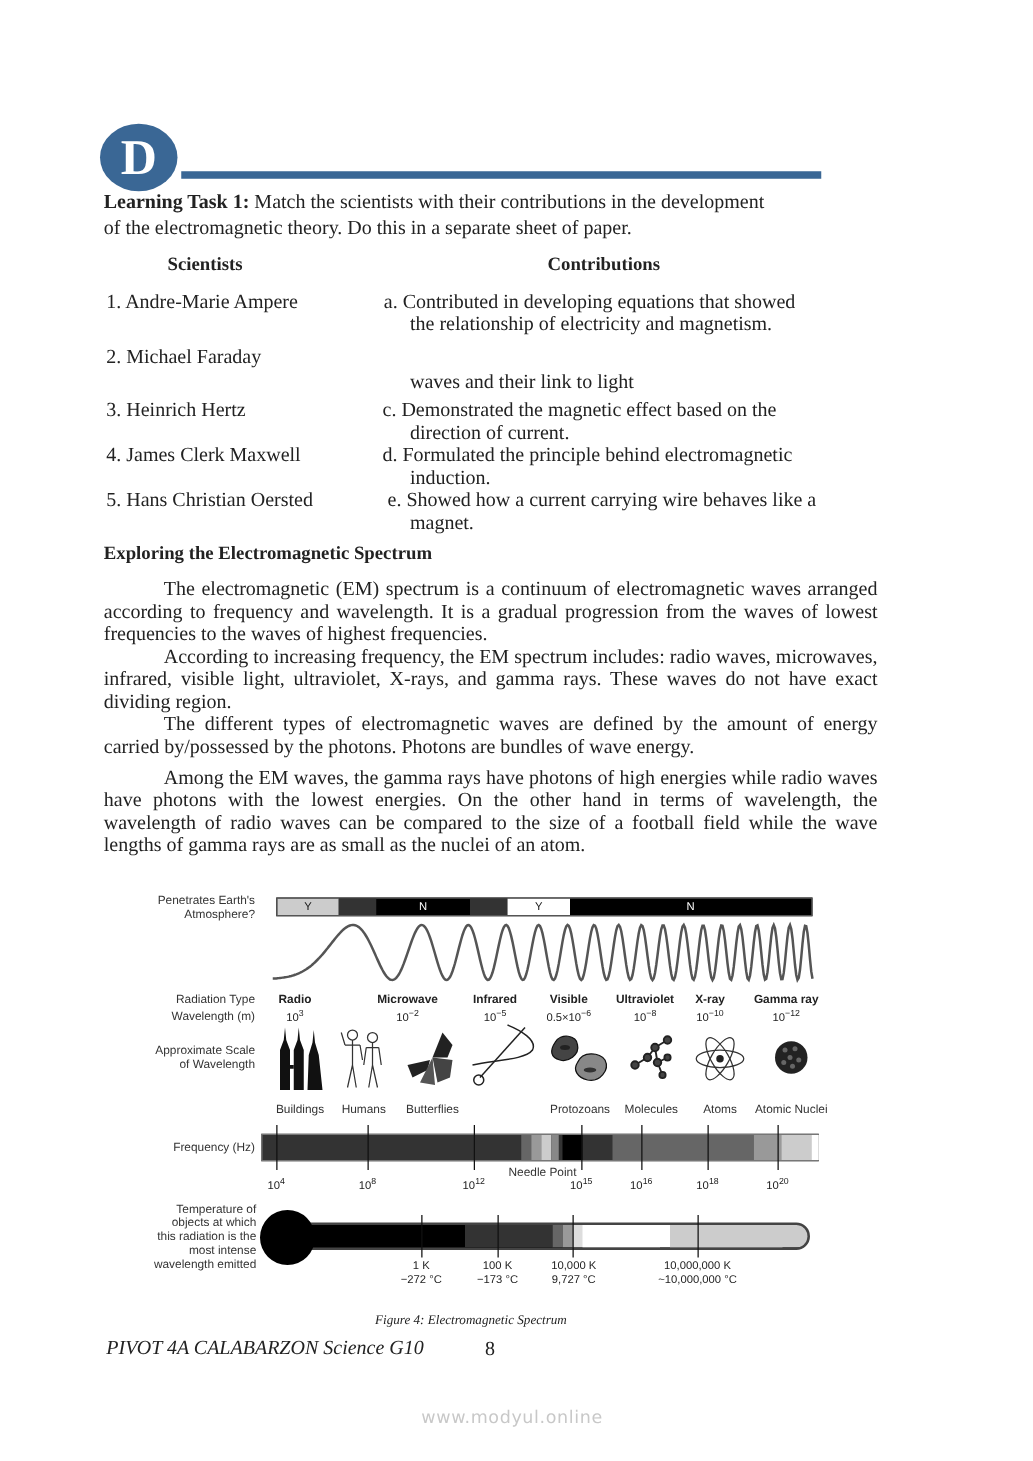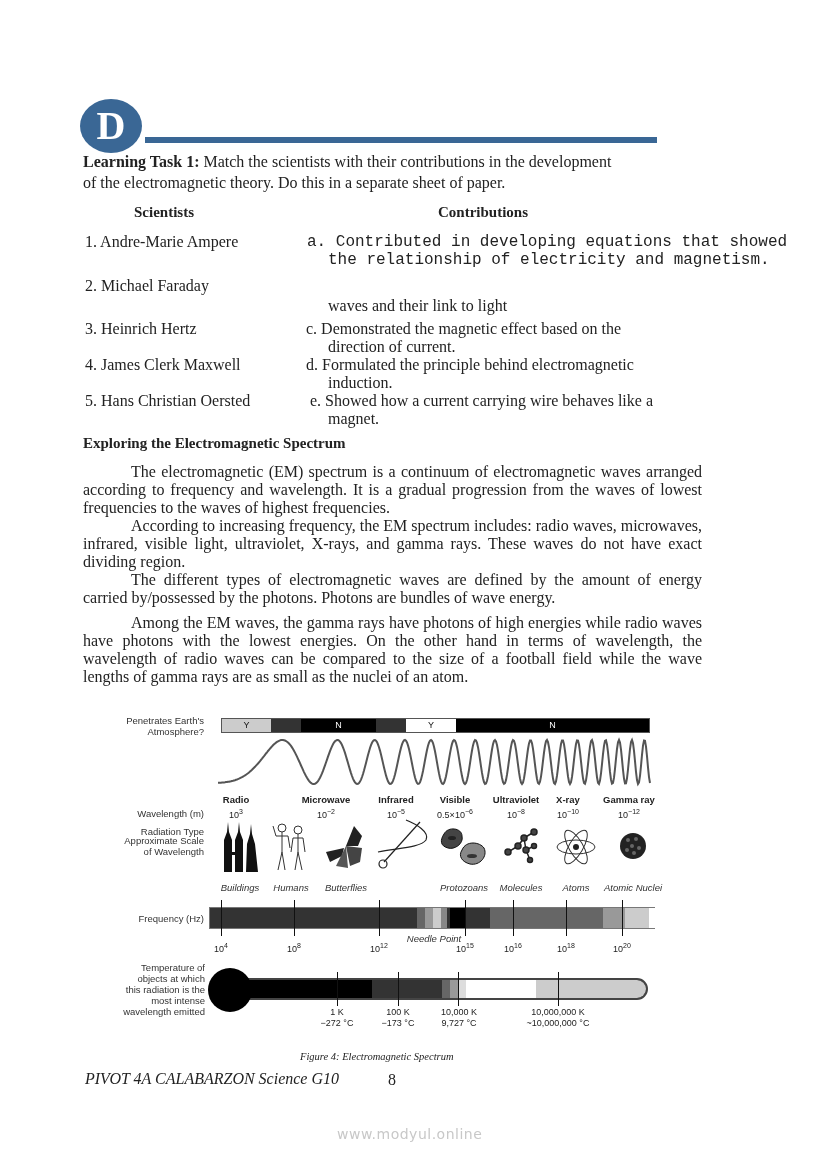--- a/index.html
+++ b/index.html
@@ -11,21 +11,21 @@
            font-weight:bold; font-size:40px; line-height:54px; text-align:center; }
   .rule { left:145px; top:137px; width:512px; height:6px; background:#3a6795; }
   .serif { font-family:"Liberation Serif", "DejaVu Serif", serif; font-size:16px; line-height:18px; }
   .bold { font-weight:bold; }
   .justify { text-align:justify; text-align-last:left; }
   .sans { font-family:"Liberation Sans", "DejaVu Sans", sans-serif; }
   .lbl { font-size:9.5px; color:#333; line-height:11px; }
   .hd { font-size:9.5px; font-weight:bold; color:#222; text-align:center; }
   .sup { font-size:7px; vertical-align:super; }
   .wl { font-size:9px; color:#222; text-align:center; }
-  .scale-lbl { font-size:9.5px; color:#333; text-align:center; white-space:nowrap;font-style:italic; }
+  .scale-lbl { font-size:9.5px; color:#333; text-align:center; white-space:nowrap; }
   .tick { width:1px; background:#111; }
   .seg { position:absolute; top:0; height:100%; }
   .atm-lbl { position:absolute; font-size:9px; color:#111; top:0; line-height:13px; text-align:center; }
   .caption { font-style:italic; font-size:10.5px; font-family:"Liberation Serif", serif; }
   .footer { font-style:italic; font-size:16px; font-family:"Liberation Serif", serif; }
   .watermark { font-family:"DejaVu Sans", sans-serif; color:#c8c8c8; font-size:14px; letter-spacing:0.5px; }
 </style>
 </head>
 <body>
 
@@ -39,21 +39,21 @@
 
 <div class="abs serif bold" style="left:134px; top:203px; font-size:15px;">Scientists</div>
 <div class="abs serif bold" style="left:438px; top:203px; font-size:15px;">Contributions</div>
 
 <div class="abs serif" style="left:85px; top:233px;">1. Andre-Marie Ampere</div>
 <div class="abs serif" style="left:85px; top:277px;">2. Michael Faraday</div>
 <div class="abs serif" style="left:85px; top:320px;">3. Heinrich Hertz</div>
 <div class="abs serif" style="left:85px; top:356px;">4. James Clerk Maxwell</div>
 <div class="abs serif" style="left:85px; top:392px;">5. Hans Christian Oersted</div>
 
-<div class="abs serif" style="left:307px; top:233px;font-family:Liberation Mono, monospace;">
+<div class="abs serif" style="left:307px; top:233px;">
   <div>a. Contributed in developing equations that showed</div>
   <div style="padding-left:21px;">the relationship of electricity and magnetism.</div>
 </div>
 <div class="abs serif" style="left:306px; top:277px;">
   <div style="padding-left:22px; margin-top:20px;">waves and their link to light</div>
 </div>
 <div class="abs serif" style="left:306px; top:320px;">
   <div>c. Demonstrated the magnetic effect based on the</div>
   <div style="padding-left:22px;">direction of current.</div>
 </div>
@@ -88,21 +88,21 @@
     <span class="atm-lbl" style="left:0; width:49px;">Y</span>
     <span class="atm-lbl" style="left:79px; width:75px; color:#fff;">N</span>
     <span class="atm-lbl" style="left:184px; width:50px;">Y</span>
     <span class="atm-lbl" style="left:234px; width:193px; color:#fff;">N</span>
   </div>
 
   <svg class="abs" style="left:218px; top:736px;" width="434" height="52" viewBox="0 0 434 52">
     <path id="chirp" fill="none" stroke="#555" stroke-width="2" d="M0 46.8 L1 46.8 L2 46.7 L3 46.7 L4 46.6 L5 46.5 L6 46.4 L7 46.3 L8 46.1 L9 46.0 L10 45.8 L11 45.7 L12 45.5 L13 45.3 L14 45.0 L15 44.8 L16 44.5 L17 44.2 L18 43.8 L19 43.5 L20 43.1 L21 42.7 L22 42.2 L23 41.7 L24 41.2 L25 40.6 L26 40.0 L27 39.4 L28 38.7 L29 38.0 L30 37.3 L31 36.5 L32 35.6 L33 34.7 L34 33.8 L35 32.8 L36 31.8 L37 30.8 L38 29.7 L39 28.6 L40 27.5 L41 26.3 L42 25.1 L43 23.8 L44 22.6 L45 21.3 L46 20.1 L47 18.8 L48 17.5 L49 16.3 L50 15.0 L51 13.8 L52 12.6 L53 11.5 L54 10.4 L55 9.3 L56 8.3 L57 7.4 L58 6.6 L59 5.9 L60 5.3 L61 4.8 L62 4.4 L63 4.1 L64 4.0 L65 4.0 L66 4.2 L67 4.5 L68 5.0 L69 5.7 L70 6.5 L71 7.5 L72 8.6 L73 9.9 L74 11.4 L75 13.0 L76 14.7 L77 16.6 L78 18.6 L79 20.6 L80 22.8 L81 25.0 L82 27.2 L83 29.5 L84 31.7 L85 33.9 L86 36.1 L87 38.1 L88 40.0 L89 41.8 L90 43.4 L91 44.8 L92 46.0 L93 46.9 L94 47.6 L95 47.9 L96 48.0 L97 47.7 L98 47.2 L99 46.3 L100 45.1 L101 43.6 L102 41.8 L103 39.7 L104 37.4 L105 34.9 L106 32.2 L107 29.4 L108 26.5 L109 23.6 L110 20.7 L111 17.8 L112 15.1 L113 12.6 L114 10.3 L115 8.3 L116 6.6 L117 5.3 L118 4.5 L119 4.0 L120 4.1 L121 4.6 L122 5.6 L123 7.1 L124 9.0 L125 11.3 L126 14.0 L127 16.9 L128 20.2 L129 23.6 L130 27.0 L131 30.5 L132 33.9 L133 37.1 L134 40.0 L135 42.6 L136 44.8 L137 46.4 L138 47.5 L139 48.0 L140 47.8 L141 47.0 L142 45.6 L143 43.6 L144 41.0 L145 38.0 L146 34.6 L147 30.8 L148 26.9 L149 22.9 L150 19.1 L151 15.4 L152 12.0 L153 9.1 L154 6.8 L155 5.1 L156 4.2 L157 4.0 L158 4.7 L159 6.1 L160 8.3 L161 11.2 L162 14.6 L163 18.5 L164 22.7 L165 27.1 L166 31.5 L167 35.6 L168 39.4 L169 42.7 L170 45.3 L171 47.0 L172 47.9 L173 47.8 L174 46.8 L175 44.9 L176 42.0 L177 38.5 L178 34.3 L179 29.8 L180 25.0 L181 20.3 L182 15.8 L183 11.7 L184 8.4 L185 5.9 L186 4.4 L187 4.0 L188 4.7 L189 6.5 L190 9.4 L191 13.1 L192 17.5 L193 22.4 L194 27.5 L195 32.6 L196 37.3 L197 41.5 L198 44.7 L199 46.9 L200 47.9 L201 47.7 L202 46.2 L203 43.4 L204 39.6 L205 35.0 L206 29.8 L207 24.3 L208 19.0 L209 14.0 L210 9.8 L211 6.6 L212 4.6 L213 4.0 L214 4.9 L215 7.1 L216 10.7 L217 15.3 L218 20.6 L219 26.4 L220 32.1 L221 37.4 L222 42.0 L223 45.4 L224 47.5 L225 48.0 L226 46.9 L227 44.2 L228 40.2 L229 35.1 L230 29.3 L231 23.2 L232 17.3 L233 12.1 L234 7.9 L235 5.1 L236 4.0 L237 4.7 L238 7.0 L239 10.9 L240 16.1 L241 22.1 L242 28.5 L243 34.7 L244 40.1 L245 44.4 L246 47.1 L247 48.0 L248 47.0 L249 44.0 L250 39.5 L251 33.8 L252 27.3 L253 20.7 L254 14.5 L255 9.4 L256 5.8 L257 4.1 L258 4.5 L259 6.9 L260 11.2 L261 16.9 L262 23.5 L263 30.4 L264 36.9 L265 42.3 L266 46.1 L267 47.9 L268 47.5 L269 44.8 L270 40.2 L271 34.1 L272 27.1 L273 20.0 L274 13.5 L275 8.3 L276 5.0 L277 4.0 L278 5.4 L279 9.0 L280 14.6 L281 21.5 L282 28.8 L283 35.9 L284 41.9 L285 46.1 L286 47.9 L287 47.2 L288 44.1 L289 38.7 L290 31.9 L291 24.3 L292 16.9 L293 10.6 L294 6.1 L295 4.1 L296 4.8 L297 8.1 L298 13.7 L299 20.9 L300 28.7 L301 36.2 L302 42.4 L303 46.6 L304 48.0 L305 46.6 L306 42.4 L307 36.0 L308 28.3 L309 20.3 L310 13.0 L311 7.4 L312 4.4 L313 4.4 L314 7.3 L315 12.9 L316 20.3 L317 28.6 L318 36.5 L319 43.0 L320 47.0 L321 47.9 L322 45.7 L323 40.6 L324 33.3 L325 24.9 L326 16.6 L327 9.8 L328 5.3 L329 4.0 L330 6.1 L331 11.2 L332 18.6 L333 27.2 L334 35.7 L335 42.6 L336 46.9 L337 47.9 L338 45.4 L339 39.7 L340 31.8 L341 23.0 L342 14.6 L343 8.0 L344 4.5 L345 4.5 L346 8.1 L347 14.8 L348 23.3 L349 32.4 L350 40.4 L351 45.9 L352 48.0 L353 46.2 L354 40.9 L355 33.0 L356 23.8 L357 14.9 L358 8.0 L359 4.4 L360 4.6 L361 8.8 L362 16.1 L363 25.3 L364 34.6 L365 42.3 L366 47.0 L367 47.8 L368 44.4 L369 37.5 L370 28.4 L371 18.8 L372 10.6 L373 5.3 L374 4.1 L375 7.2 L376 13.9 L377 23.1 L378 32.9 L379 41.3 L380 46.7 L381 47.9 L382 44.6 L383 37.5 L384 28.1 L385 18.1 L386 9.8 L387 4.9 L388 4.3 L389 8.4 L390 16.2 L391 26.0 L392 35.9 L393 43.7 L394 47.7 L395 47.0 L396 41.7 L397 32.9 L398 22.6 L399 13.0 L400 6.3 L401 4.0 L402 6.6 L403 13.6 L404 23.4 L405 33.9 L406 42.5 L407 47.4 L408 47.3 L409 42.3 L410 33.5 L411 22.8 L412 13.0 L413 6.1 L414 4.0 L415 7.2 L416 14.8 L417 25.2 L418 35.8 L419 44.0 L420 47.9 L421 46.3 L422 39.8 L423 29.8 L424 18.8 L425 9.6 L426 4.6 L427 4.9 L428 10.6 L429 20.2 L430 31.3 L431 41.1 L432 47.0 "></path>
   </svg>
 
-  <div class="abs lbl" style="left:110px; top:794px; width:94px; text-align:right;margin-top:32px;">Radiation Type</div>
+  <div class="abs lbl" style="left:110px; top:794px; width:94px; text-align:right;">Radiation Type</div>
   <div class="abs lbl" style="left:110px; top:808px; width:94px; text-align:right;">Wavelength (m)</div>
 
   <div class="abs hd" style="left:214px; top:794px; width:44px;">Radio</div>
   <div class="abs hd" style="left:294px; top:794px; width:64px;">Microwave</div>
   <div class="abs hd" style="left:371px; top:794px; width:50px;">Infrared</div>
   <div class="abs hd" style="left:432px; top:794px; width:46px;">Visible</div>
   <div class="abs hd" style="left:486px; top:794px; width:60px;">Ultraviolet</div>
   <div class="abs hd" style="left:550px; top:794px; width:36px;">X-ray</div>
   <div class="abs hd" style="left:596px; top:794px; width:66px;">Gamma ray</div>
 

